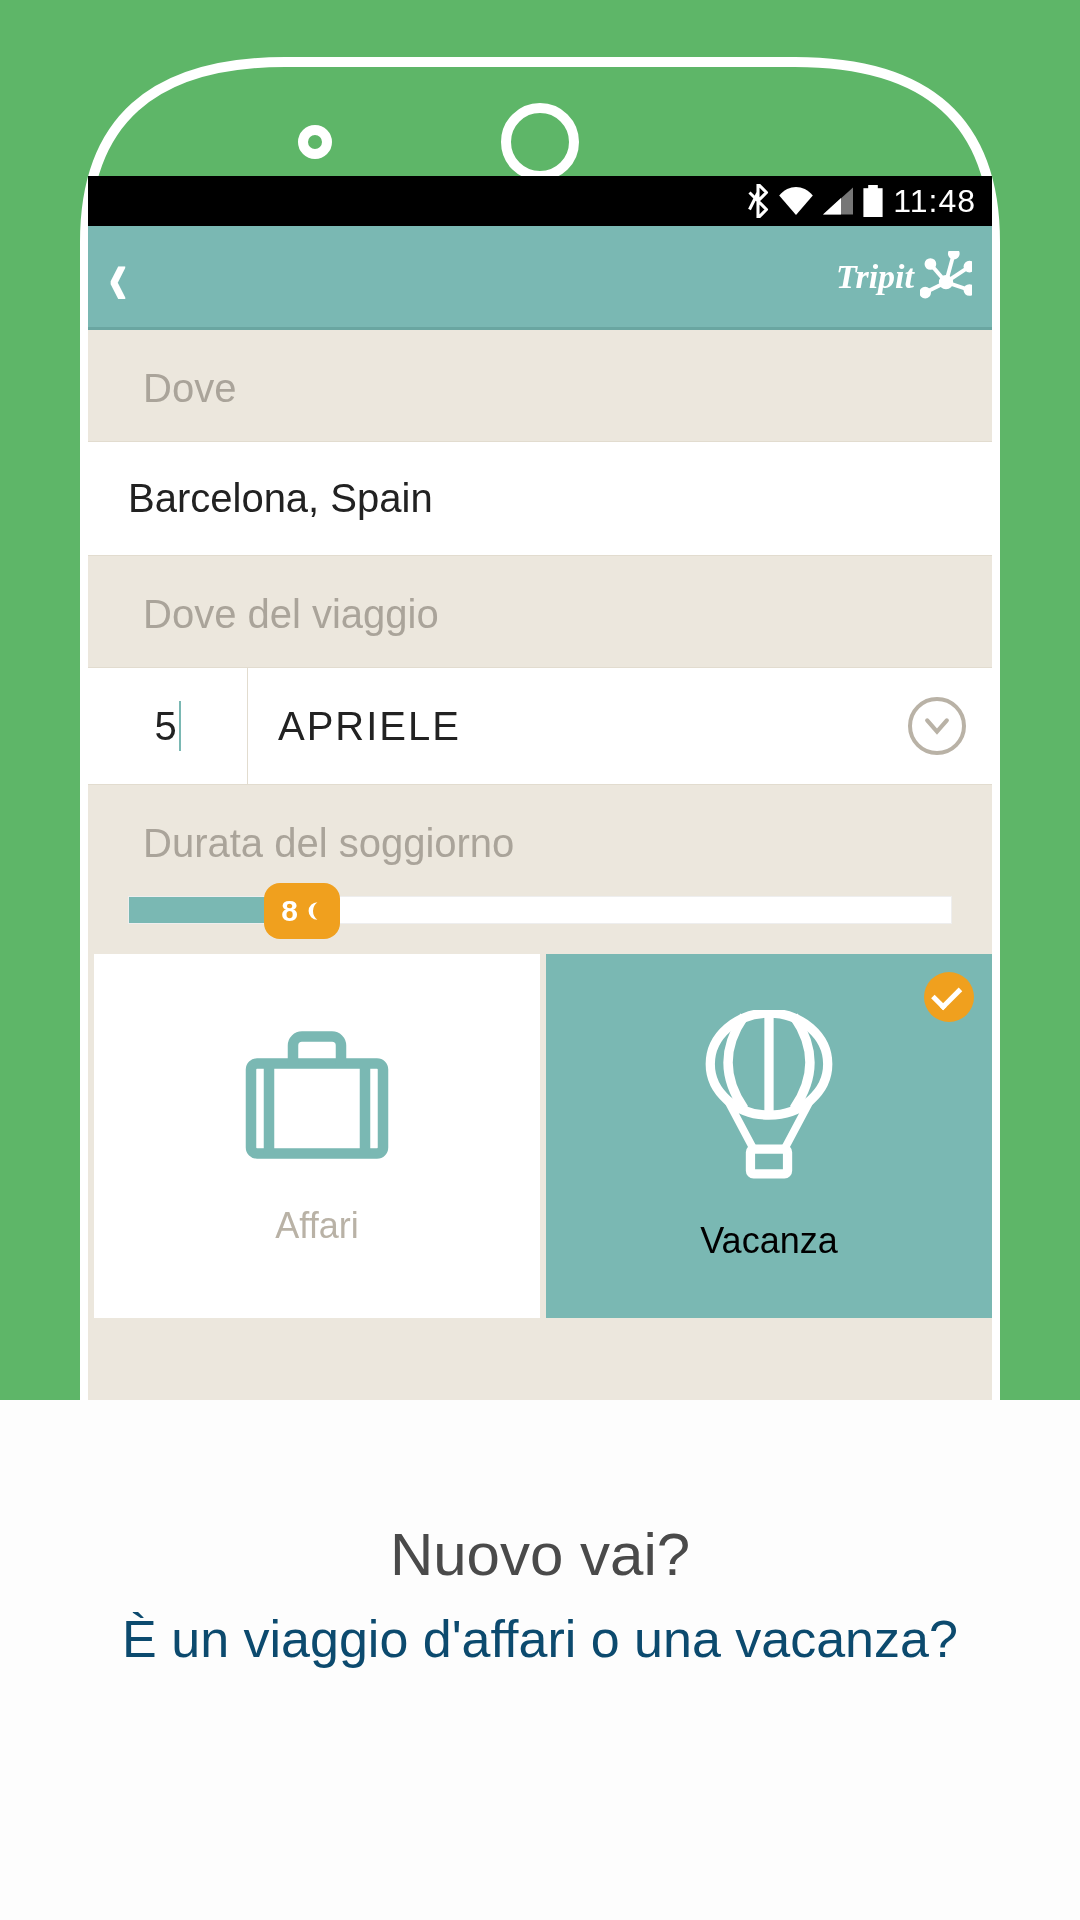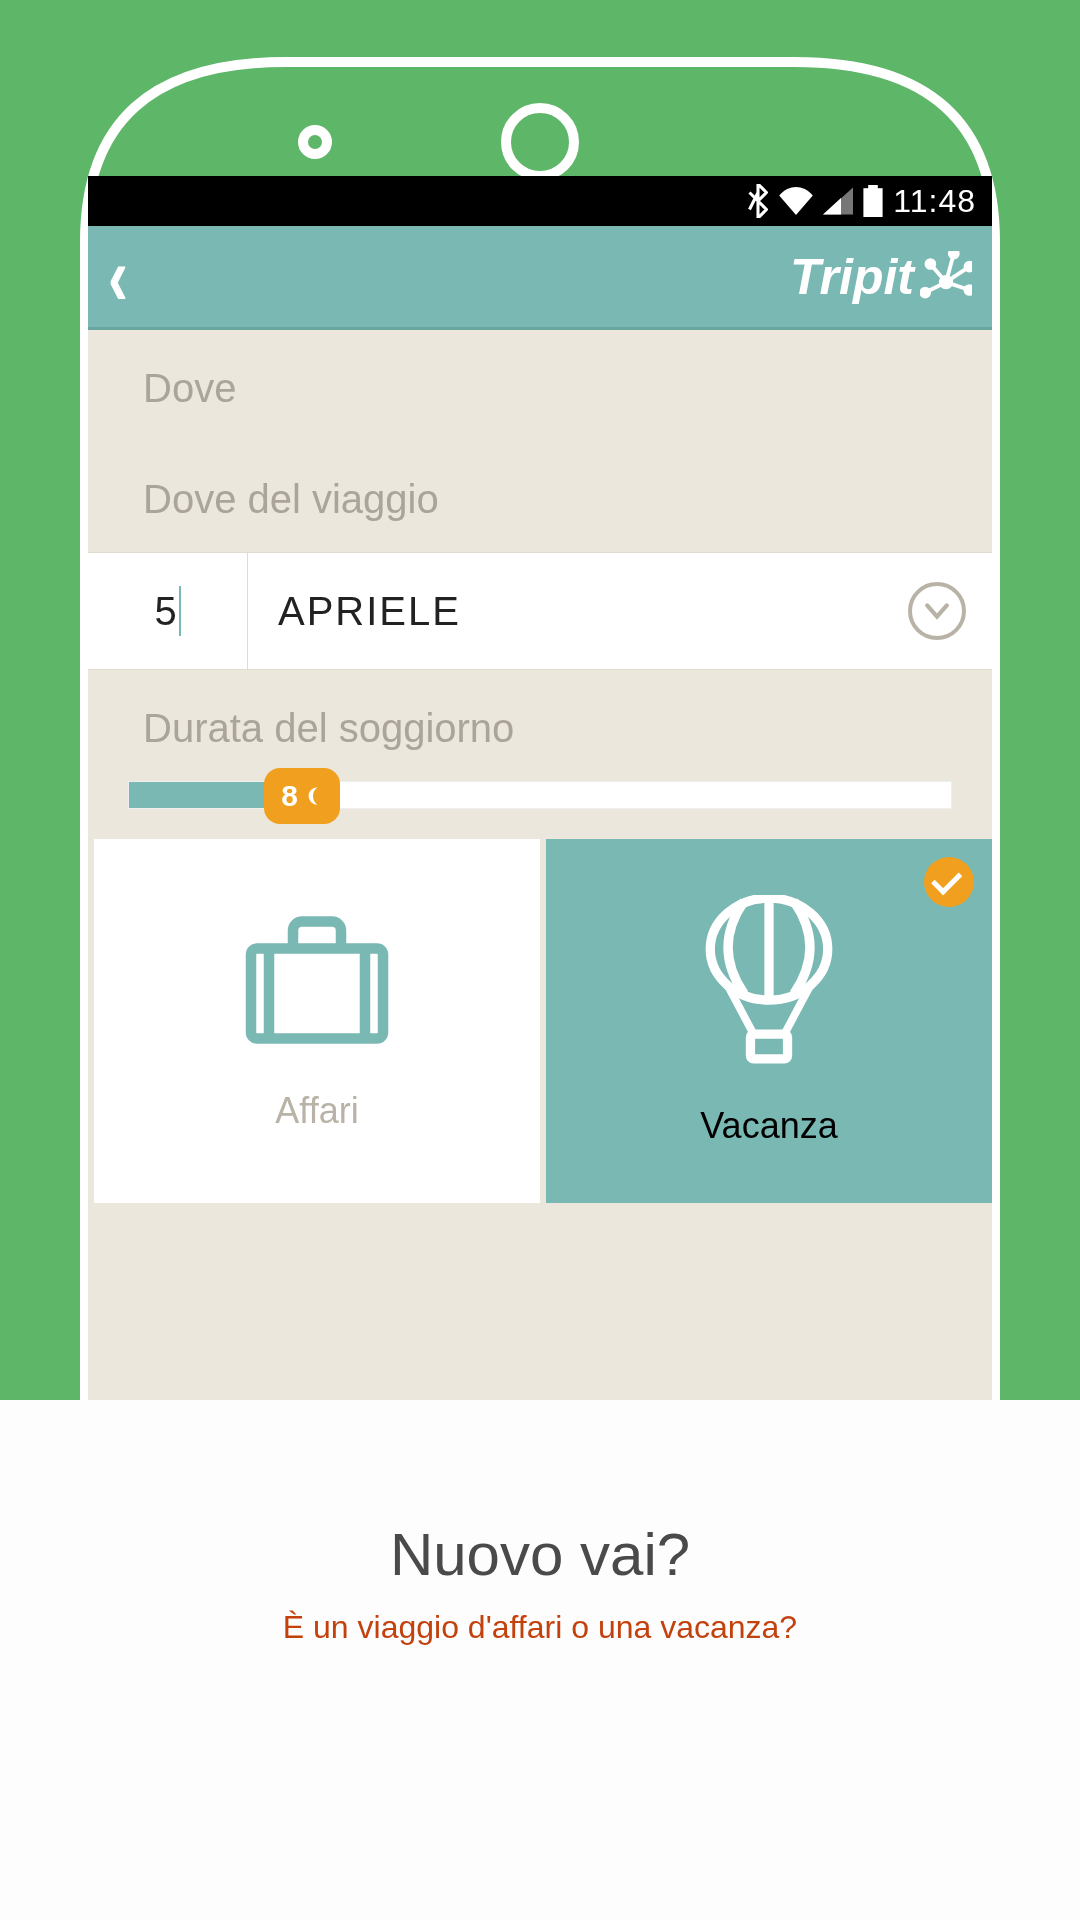--- a/index.html
+++ b/index.html
@@ -14,21 +14,21 @@
 
 .statusbar{height:50px;background:#000;color:#fff;display:flex;align-items:center;justify-content:flex-end;padding:0 16px;gap:10px}
 .statusbar .clock{font-size:32px;font-weight:500;letter-spacing:1px}
 .statusbar .ic{display:inline-flex;align-items:center}
 
 
 .appheader{height:104px;background:#7ab8b3;border-bottom:3px solid #6aa6a1;display:flex;align-items:center;padding:0 20px;gap:18px;color:#fff}
 .appheader .back{font-size:60px;line-height:1;transform:scaleY(1.4);font-weight:700}
 .appheader .title{font-size:56px;font-weight:700;font-style:italic;font-family:Georgia,'Times New Roman',serif;text-shadow:0 2px 0 rgba(0,0,0,.15)}
 .appheader .brand{margin-left:auto;display:flex;align-items:center;gap:6px}
-.appheader .brand-text{font-size:50px;font-weight:700;font-style:italic;font-family:Liberation Sans, sans-serif}
+.appheader .brand-text{font-size:34px;font-weight:700;font-style:italic;font-family:Liberation Serif, serif}
 
 
 .label{padding:36px 55px 30px;color:#aaa49a;font-size:40px}
 .field{background:#fff;padding:34px 40px;border-top:1px solid #e2dccf;border-bottom:1px solid #e2dccf}
 .destination{font-size:40px;color:#222}
 
 .date-row{display:flex;align-items:center;background:#fff;border-top:1px solid #e2dccf;border-bottom:1px solid #e2dccf;height:118px}
 .date-day{width:160px;text-align:center;font-size:40px;color:#222;border-right:1px solid #e2dccf;height:100%;display:flex;align-items:center;justify-content:center;position:relative}
 .date-day .cursor{width:2px;height:50px;background:#7ab8b3;margin-left:2px}
 .date-month{flex:1;padding-left:30px;font-size:40px;letter-spacing:2px;color:#222}
@@ -48,21 +48,21 @@
 .tile.white{background:#fff}
 .tile.teal{background:#7ab8b3}
 .tile .tname{font-size:36px;color:#b9b2a6}
 .tile.teal .tname{color:#000000}
 .check{position:absolute;top:18px;right:18px;width:50px;height:50px;border-radius:50%;background:#f0a01e;display:flex;align-items:center;justify-content:center}
 .check::after{content:"";width:22px;height:12px;border-left:5px solid #fff;border-bottom:5px solid #fff;transform:rotate(-45deg) translateY(-4px)}
 
 
 .overlay{position:absolute;left:0;right:0;bottom:0;height:520px;background:#fdfdfd;display:flex;flex-direction:column;align-items:center;padding-top:120px}
 .overlay .q{font-size:60px;color:#4a4a4a;margin-bottom:20px}
-.overlay .sub{font-size:32px;color:#c2410c}
+.overlay .sub{font-size:52px;color:#0c4a6e}
 </style>
 </head>
 <body>
 
 <svg class="phone-outline" width="1030" height="1400" viewBox="0 0 1030 1400">
   <path d="M60 1400 V200 Q60 20 260 20 H770 Q970 20 970 200 V1400"></path>
   <circle cx="515" cy="100" r="34"></circle>
   <circle cx="290" cy="100" r="12"></circle>
 </svg>
 
@@ -110,20 +110,23 @@
           <line x1="20" y1="24" x2="38" y2="12"></line>
             <circle cx="38" cy="12" r="3" fill="#fff"></circle>
           <line x1="20" y1="24" x2="38" y2="30"></line>
             <circle cx="38" cy="30" r="3" fill="#fff"></circle>
         </g>
       </svg>
     </span>
   </div>
 
   <div class="label">Dove</div>
+  <div class="field">
+    <div class="destination">Barcelona, Spain</div>
+  </div>
 
   <div class="label">Dove del viaggio</div>
   <div class="date-row">
     <div class="date-day">
       <span>5</span>
         <span class="cursor"></span>
     </div>
     <div class="date-month">APRIELE</div>
     <div class="date-exp">
       <span class="circle-btn">

